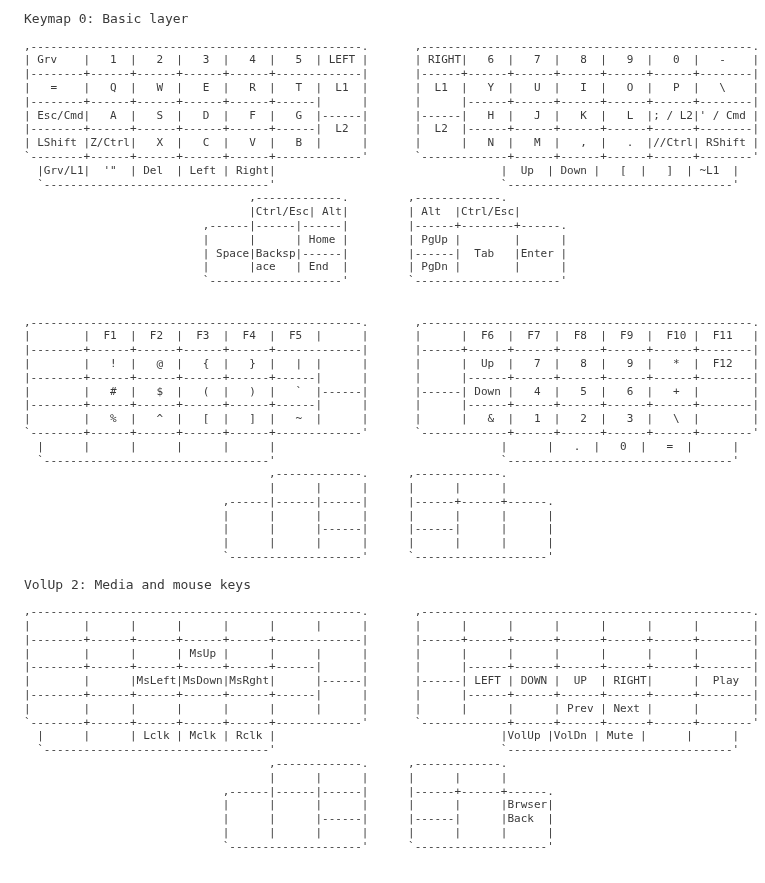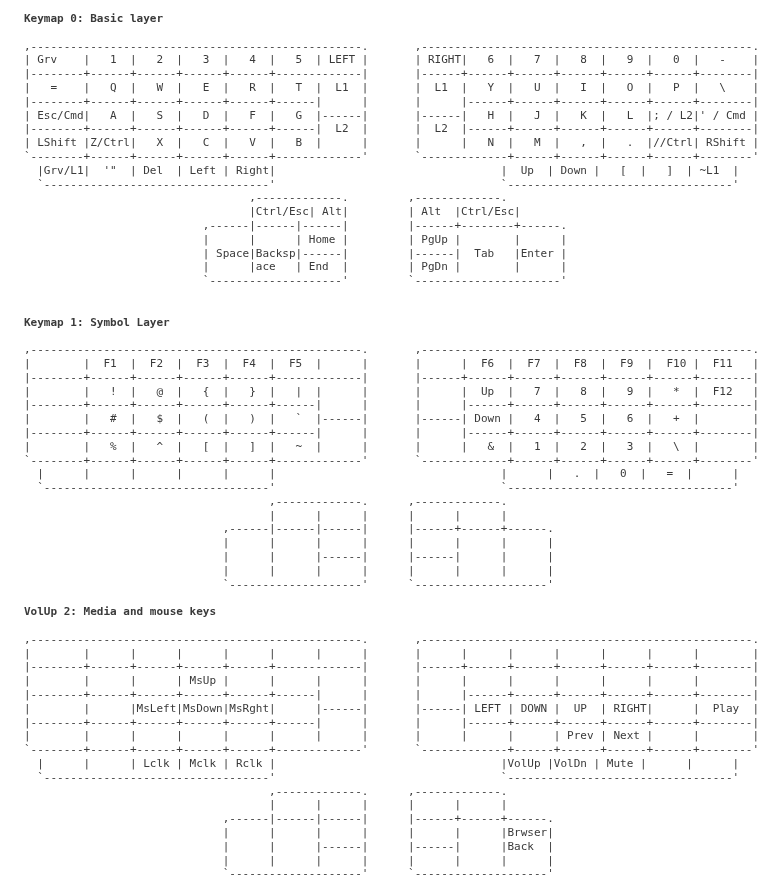--- a/index.html
+++ b/index.html
@@ -13,24 +13,24 @@
     overflow: hidden;
     padding: 12px 0 0 24px;
     box-sizing: border-box;
     font-family: "DejaVu Sans Mono", "Liberation Mono", monospace;
     color: #3a3a3a;
   }
   .keymap-section {
     margin: 0;
   }
   .keymap-title {
-    font-size: 11px;
+    font-size: 13px;
     line-height: 13.8px;
     white-space: pre;
-    font-weight: bold;
+    font-weight: normal;
   }
   pre.keymap-art {
     margin: 13.8px 0 0 0;
     padding: 0;
     font-family: "DejaVu Sans Mono", "Liberation Mono", monospace;
     font-size: 11px;
     line-height: 13.8px;
     white-space: pre;
     color: #3a3a3a;
   }
@@ -56,21 +56,20 @@
                                   ,-------------.         ,-------------.
                                   |Ctrl/Esc| Alt|         | Alt  |Ctrl/Esc|
                            ,------|------|------|         |------+--------+------.
                            |      |      | Home |         | PgUp |        |      |
                            | Space|Backsp|------|         |------|  Tab   |Enter |
                            |      |ace   | End  |         | PgDn |        |      |
                            `--------------------'         `----------------------'</pre>
 </section>
 
 <section class="keymap-section gap-after-km1">
-  <div class="keymap-title">Keymap 1: Symbol Layer</div>
   <pre class="keymap-art">,--------------------------------------------------.       ,--------------------------------------------------.
 |        |  F1  |  F2  |  F3  |  F4  |  F5  |      |       |      |  F6  |  F7  |  F8  |  F9  |  F10 |  F11   |
 |--------+------+------+------+------+-------------|       |------+------+------+------+------+------+--------|
 |        |   !  |   @  |   {  |   }  |   |  |      |       |      |  Up  |   7  |   8  |   9  |   *  |  F12   |
 |--------+------+------+------+------+------|      |       |      |------+------+------+------+------+--------|
 |        |   #  |   $  |   (  |   )  |   `  |------|       |------| Down |   4  |   5  |   6  |   +  |        |
 |--------+------+------+------+------+------|      |       |      |------+------+------+------+------+--------|
 |        |   %  |   ^  |   [  |   ]  |   ~  |      |       |      |   &amp;  |   1  |   2  |   3  |   \  |        |
 `--------+------+------+------+------+-------------'       `-------------+------+------+------+------+--------'
   |      |      |      |      |      |                                  |      |   .  |   0  |   =  |      |

